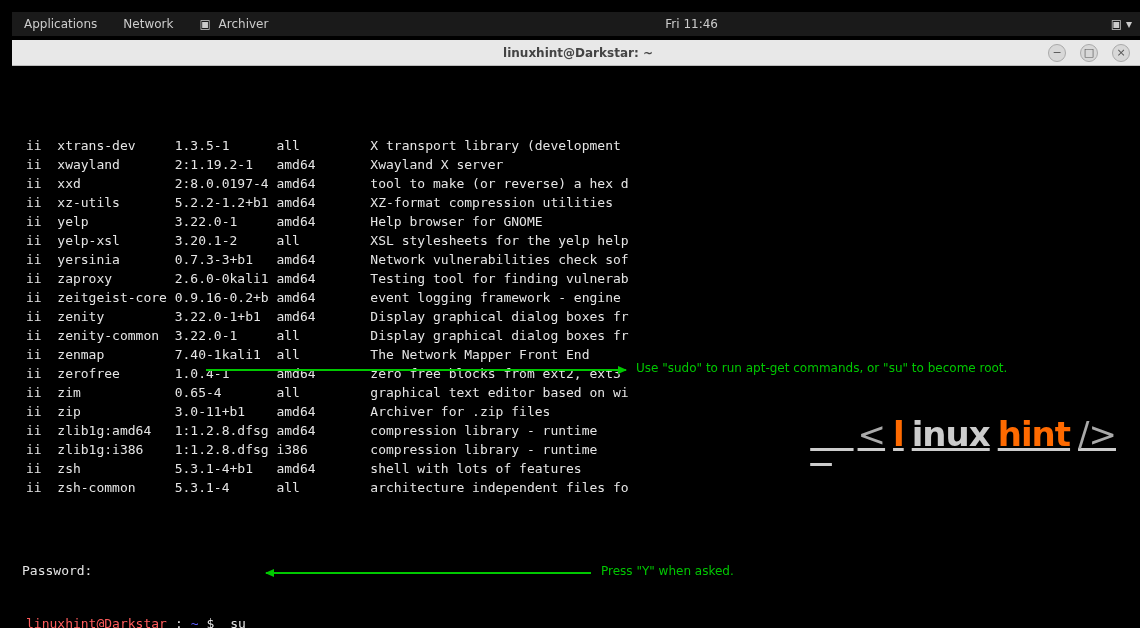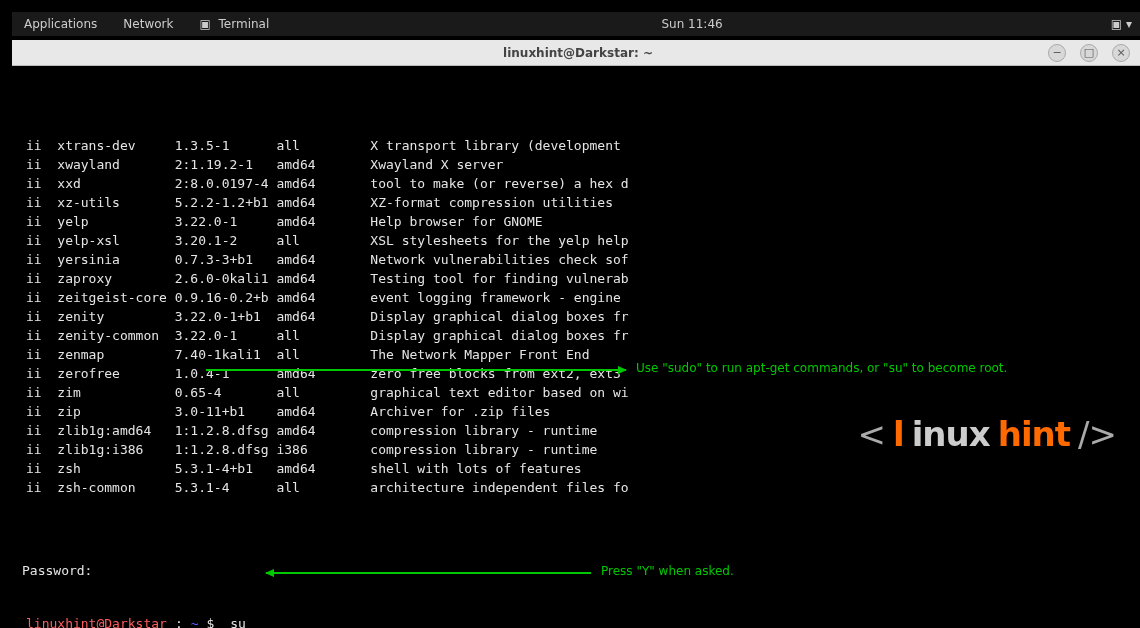--- a/index.html
+++ b/index.html
@@ -100,33 +100,34 @@
   .watermark {
     position: absolute;
     right: 20px;
     bottom: 24px;
     font-family: "DejaVu Sans", Arial, sans-serif;
     font-size: 34px;
     font-weight: bold;
     color: #ccc;
     letter-spacing: -1px;
     pointer-events: none;
+    text-decoration: underline;
   }
   .watermark .orange { color: #ff6a00; }
   .watermark .lt { font-weight: normal; color: #aaa; }
 </style>
 </head>
 <body>
 
 <div class="top-panel">
   <span>Applications</span>
   <span>Network</span>
-  <span>▣ <span>Terminal</span></span>
+  <span>▣ <span>Archiver</span></span>
   <span class="spacer"></span>
-  <span>Sun 11:46</span>
+  <span>Fri 11:46</span>
   <span class="spacer"></span>
   <span class="tray">▣ ▾</span>
 </div>
 
 <div class="titlebar">
   <span class="title">linuxhint@Darkstar: ~</span>
   <div class="controls">
     <div class="tb-btn">−</div>
     <div class="tb-btn">□</div>
     <div class="tb-btn">×</div>

